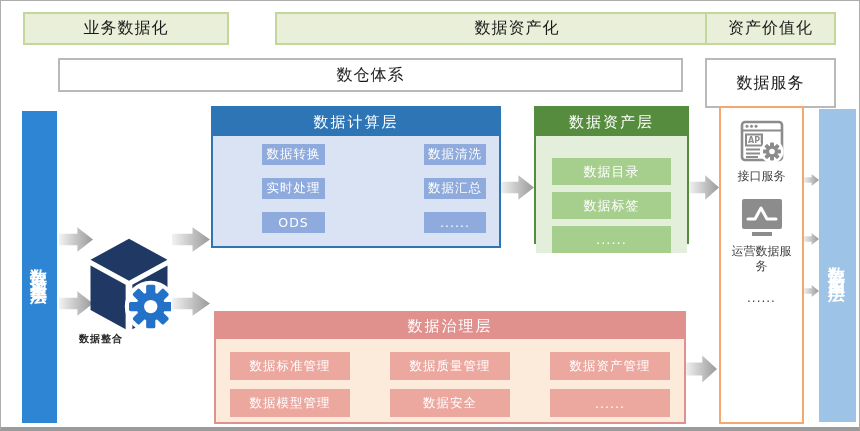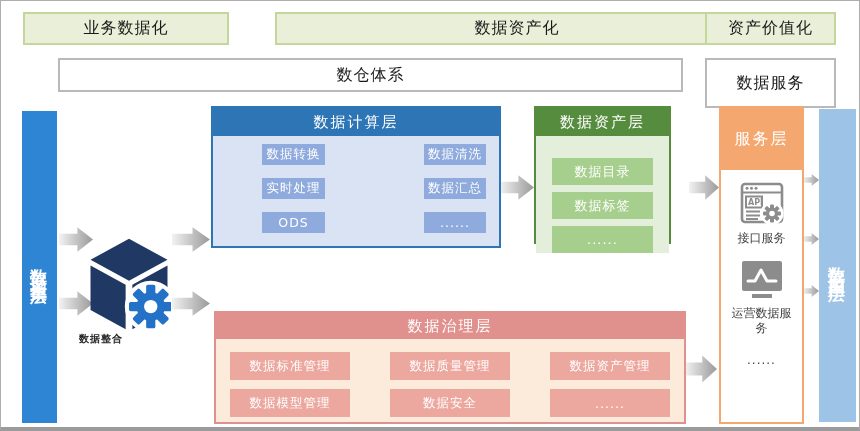--- a/index.html
+++ b/index.html
@@ -202,21 +202,21 @@
     <div class="body">
       <div class="item">数据转换</div>
       <div class="item">数据清洗</div>
       <div class="item">实时处理</div>
       <div class="item">数据汇总</div>
       <div class="item">ODS</div>
       <div class="item">......</div>
     </div>
   </div>
 
-  <div class="abs layerbox asset" style="left:533px; top:105px; width:137px; height:138px;">
+  <div class="abs layerbox asset" style="left:533px; top:105px; width:155px; height:138px;">
     <div class="hdr">数据资产层</div>
     <div class="body">
       <div class="item">数据目录</div>
       <div class="item">数据标签</div>
       <div class="item">......</div>
     </div>
   </div>
 
   <div class="abs layerbox gov" style="left:213px; top:310px; width:472px; height:113px;">
     <div class="hdr">数据治理层</div>
@@ -224,21 +224,20 @@
       <div class="item">数据标准管理</div>
       <div class="item">数据质量管理</div>
       <div class="item">数据资产管理</div>
       <div class="item">数据模型管理</div>
       <div class="item">数据安全</div>
       <div class="item">......</div>
     </div>
   </div>
 
   <div class="abs layerbox service" style="left:718px; top:105px; width:85px; height:318px;">
-    <div class="hdr">服务层</div>
     <div class="body">
 
       <div class="icon" style="width:46px; height:46px;">
         <svg viewBox="0 0 46 46">
           <rect x="3" y="4" width="40" height="38" rx="3" fill="#ffffff" stroke="#8c8c8c" stroke-width="2.6"></rect>
           <line x1="3" y1="12.5" x2="43" y2="12.5" stroke="#8c8c8c" stroke-width="2"></line>
           <circle cx="8" cy="8.3" r="1.5" fill="#8c8c8c"></circle>
           <circle cx="12.5" cy="8.3" r="1.5" fill="#8c8c8c"></circle>
           <circle cx="17" cy="8.3" r="1.5" fill="#8c8c8c"></circle>
           <rect x="7" y="16.5" width="16" height="11" fill="none" stroke="#8c8c8c" stroke-width="2"></rect>

